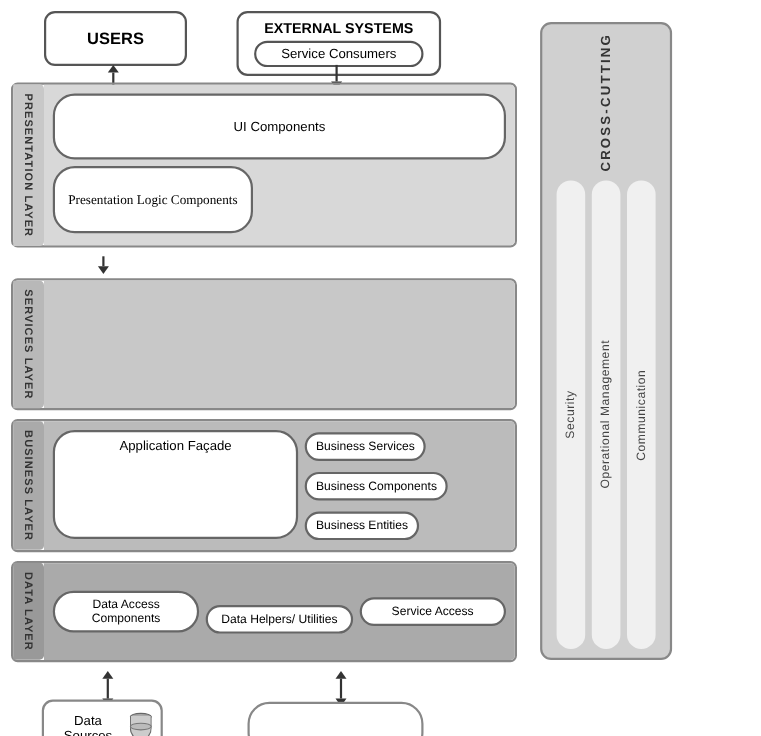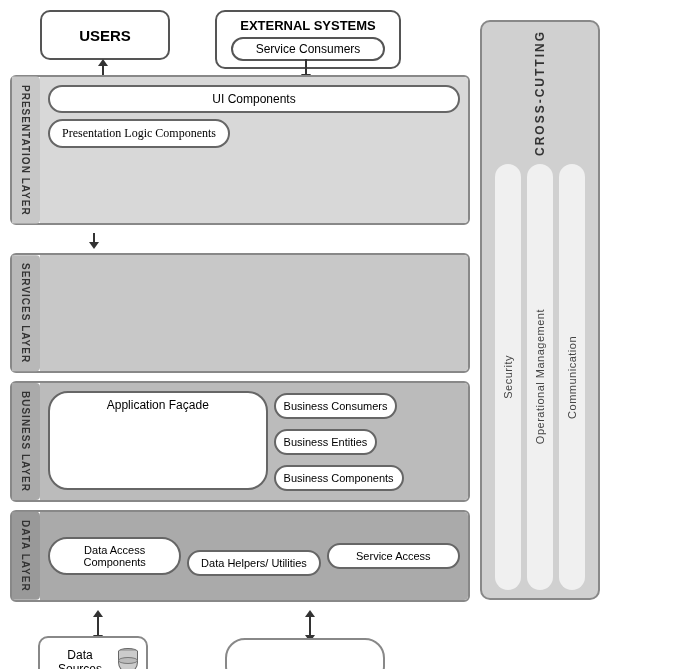--- a/index.html
+++ b/index.html
@@ -10,21 +10,21 @@
       height: 669px;
       overflow: hidden;
       position: relative;
     }
 
     .diagram-container {
       display: flex;
       width: 692px;
       height: 669px;
       padding: 10px;
-      gap: 10px;
+      gap: 21px;
     }
 
     .left-section {
       display: flex;
       flex-direction: column;
       width: 460px;
       gap: 0;
     }
 
     
@@ -145,21 +145,21 @@
       background: #999;
     }
     .data-layer .layer-content {
       background: #aaa;
     }
 
     .component-box {
       border: 2px solid #666;
       border-radius: 20px;
       background: #fff;
-      padding: 5px 12px;
+      padding: 21px 12px;
       font-size: 12px;
       text-align: center;
       display: inline-flex;
       align-items: center;
       justify-content: center;
     }
 
     .component-row {
       display: flex;
       flex-direction: row;
@@ -382,27 +382,27 @@
       <div class="layer business-layer">
         <div class="layer-label">
           <span style="writing-mode:vertical-rl;transform:rotate(180deg);font-weight:bold;font-size:10px;letter-spacing:1px;">BUSINESS LAYER</span>
         </div>
         <div class="layer-content business-content">
           <div class="facade-box">
             <span>Application Façade</span>
           </div>
           <div class="component-row">
             <div class="component-box" style="font-size:11px; padding:5px 8px;">
-              <span>Business Consumers</span>
+              <span>Business Services</span>
+            </div>
+            <div class="component-box" style="font-size:11px; padding:5px 8px;">
+              <span>Business Components</span>
             </div>
             <div class="component-box" style="font-size:11px; padding:5px 8px;">
               <span>Business Entities</span>
-            </div>
-            <div class="component-box" style="font-size:11px; padding:5px 8px;">
-              <span>Business Components</span>
             </div>
           </div>
         </div>
       </div>
 
       <div class="layer data-layer">
         <div class="layer-label">
           <span style="writing-mode:vertical-rl;transform:rotate(180deg);font-weight:bold;font-size:10px;letter-spacing:1px;">DATA LAYER</span>
         </div>
         <div class="layer-content data-content">

